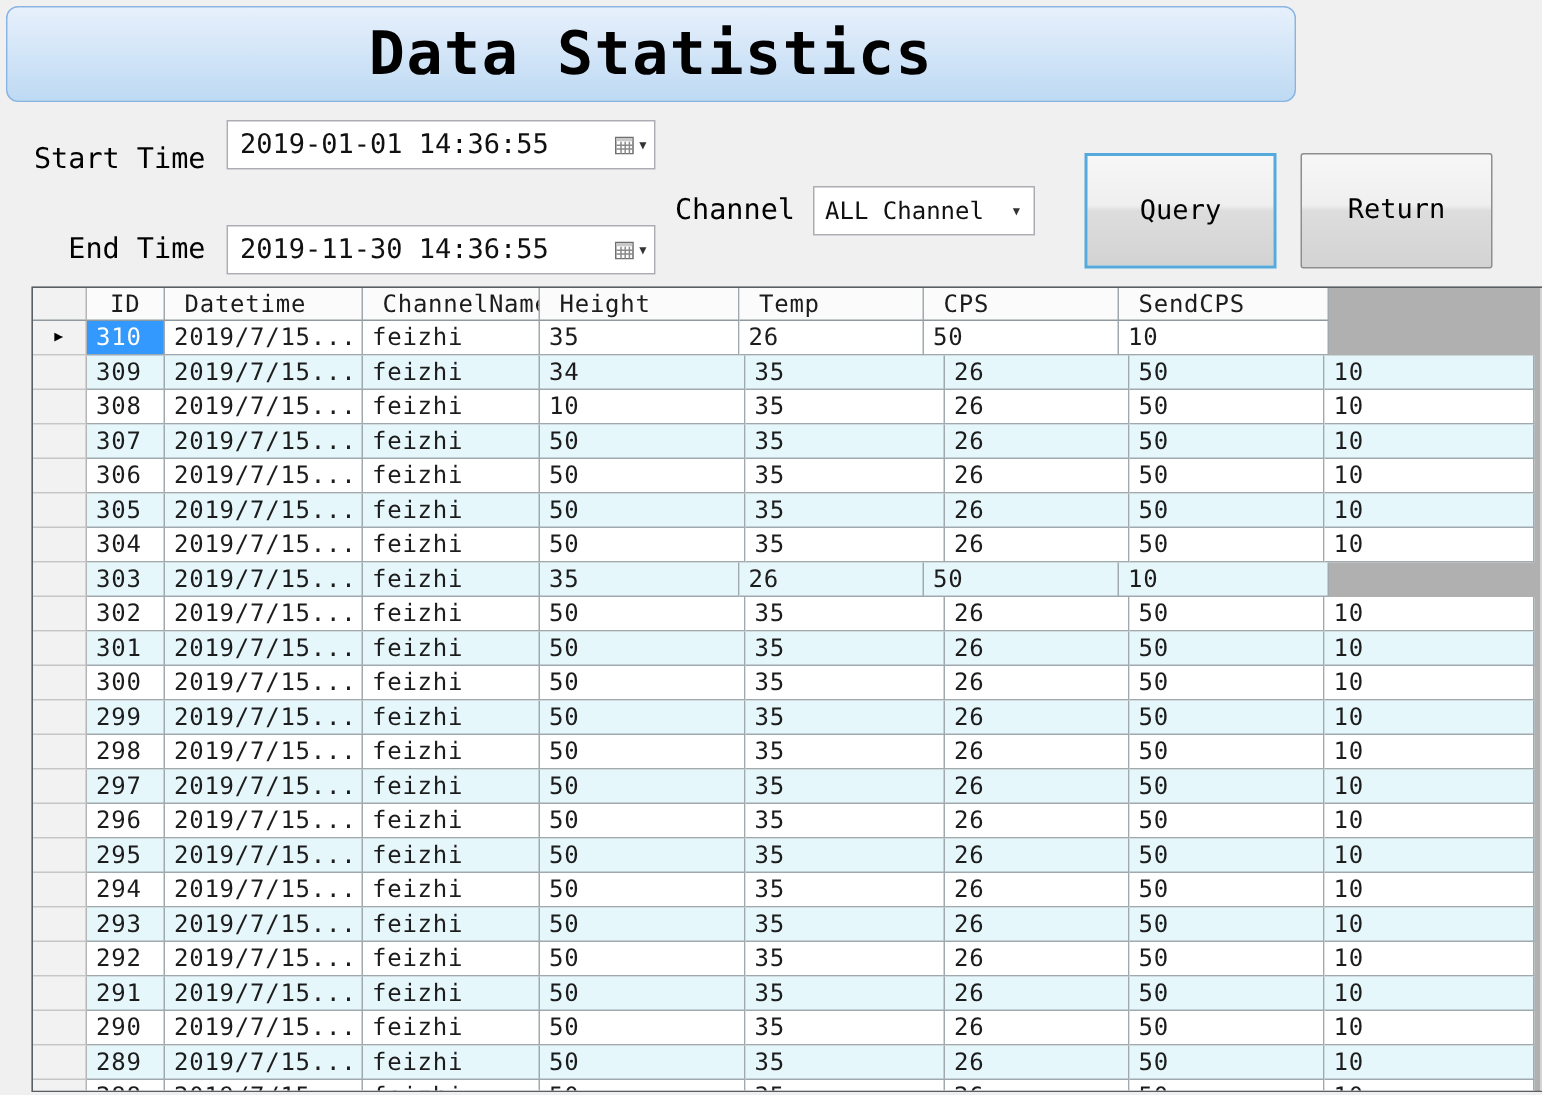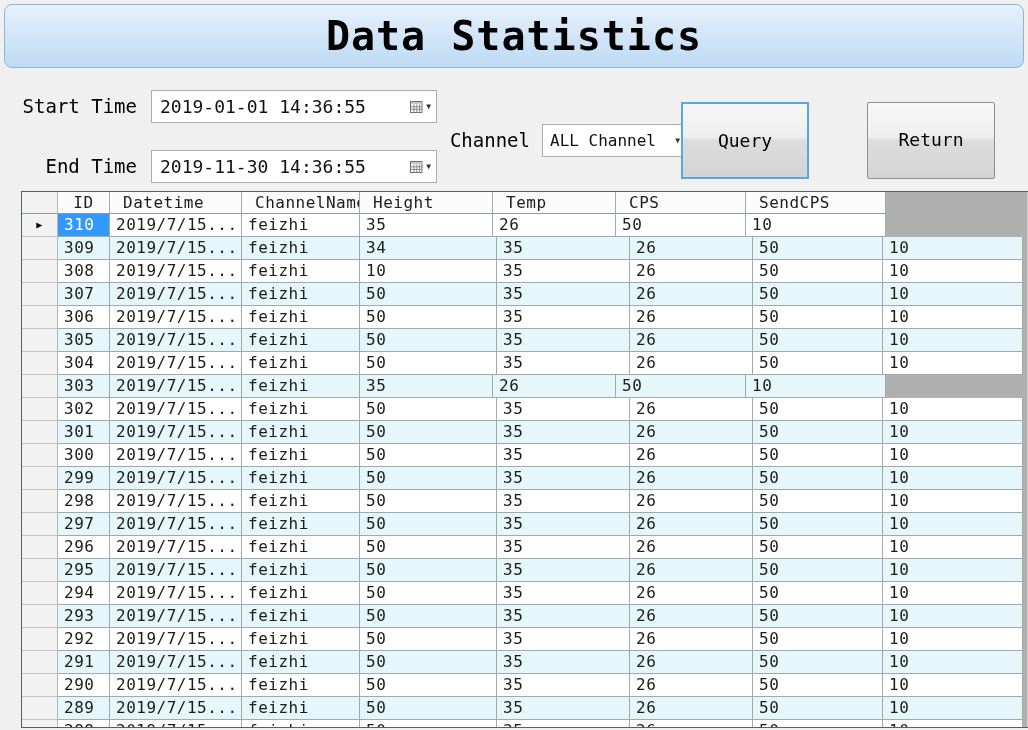--- a/index.html
+++ b/index.html
@@ -14,21 +14,21 @@
   *{margin:0;padding:0;box-sizing:border-box;}
   html,body{width:1028px;height:730px;overflow:hidden;}
   body{
     position:relative;
     background:#f0f0f0;
     font-family:"DejaVu Sans Mono","Liberation Mono",monospace;
     color:#111;
   }
   
   .titlebar{
-    position:absolute;left:4px;top:4px;width:1020px;height:64px;
+    position:absolute;left:4px;top:4px;width:860px;height:64px;
     border:1px solid var(--title-border);
     border-radius:8px;
     background:linear-gradient(180deg,var(--title-gradient-top) 0%,var(--title-gradient-bottom) 100%);
     display:flex;align-items:center;justify-content:center;text-align:center;
   }
   .titlebar h1{
     font-size:40px;font-weight:bold;letter-spacing:1px;color:#000;
     font-family:"DejaVu Sans Mono","Liberation Mono",monospace;
   }
   
@@ -38,42 +38,42 @@
   }
   .lbl-start{left:0;width:137px;text-align:right;top:90px;}
   .lbl-end{left:0;width:137px;text-align:right;top:150px;}
   .lbl-channel{left:446px;width:84px;top:124px;text-align:right;}
   .dtpicker{
     position:absolute;left:151px;width:286px;height:33px;
     background:#fff;border:1px solid #abadb3;
     font-size:18px;line-height:31px;
   }
   .dtpicker .val{position:absolute;left:8px;top:0;white-space:nowrap;}
-  .dt-start{top:90px;}
+  .dt-start{top:80px;}
   .dt-end{top:150px;}
   .picker-btn{
     position:absolute;right:5px;top:0;height:31px;width:36px;
     display:flex;align-items:center;justify-content:flex-end;gap:3px;cursor:default;
   }
   .arrow-glyph{font-size:8px;color:#333;line-height:1;}
   .combo{
     position:absolute;left:542px;top:124px;width:148px;height:33px;
     background:#fff;border:1px solid #abadb3;
     font-size:16px;line-height:31px;text-decoration:underline;
   }
   .combo .val{position:absolute;left:7px;top:0;white-space:nowrap;}
   .combo .arrow-glyph{position:absolute;right:9px;top:12px;}
   .btn{
     position:absolute;top:102px;width:128px;height:77px;
     background:linear-gradient(180deg,#f7f7f7 0%,#efefef 45%,#dddddd 50%,#d3d3d3 100%);
     font-size:18px;color:#000;text-align:center;line-height:73px;
     font-family:"DejaVu Sans Mono","Liberation Mono",monospace;
     cursor:default;
   }
-  .btn-query{left:681px;border:2px solid var(--query-button-border);}
+  .btn-query{left:723px;border:2px solid var(--query-button-border);}
   .btn-return{left:867px;border:1px solid #8e8e8e;border-radius:2px;}
   
   .grid{
     position:absolute;left:2px;top:191px;width:1024px;height:537px;
     border:1px solid #5a5f63;background:#b0b0b0;
     display:flex;
     font-size:16px;letter-spacing:0.5px;margin-left:19px;
   }
   .grid-left{width:1005px;height:100%;background:#b0b0b0;}
   .hdr-row,.row{display:flex;width:1001px;}

